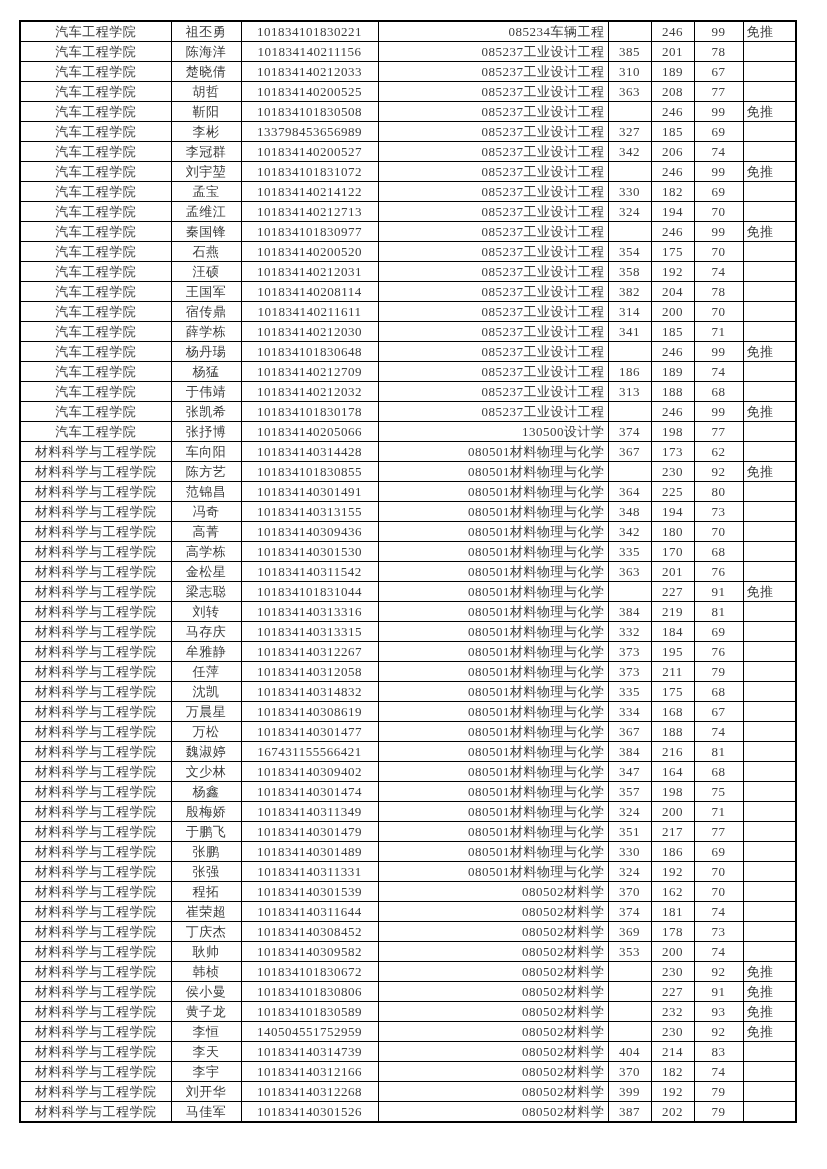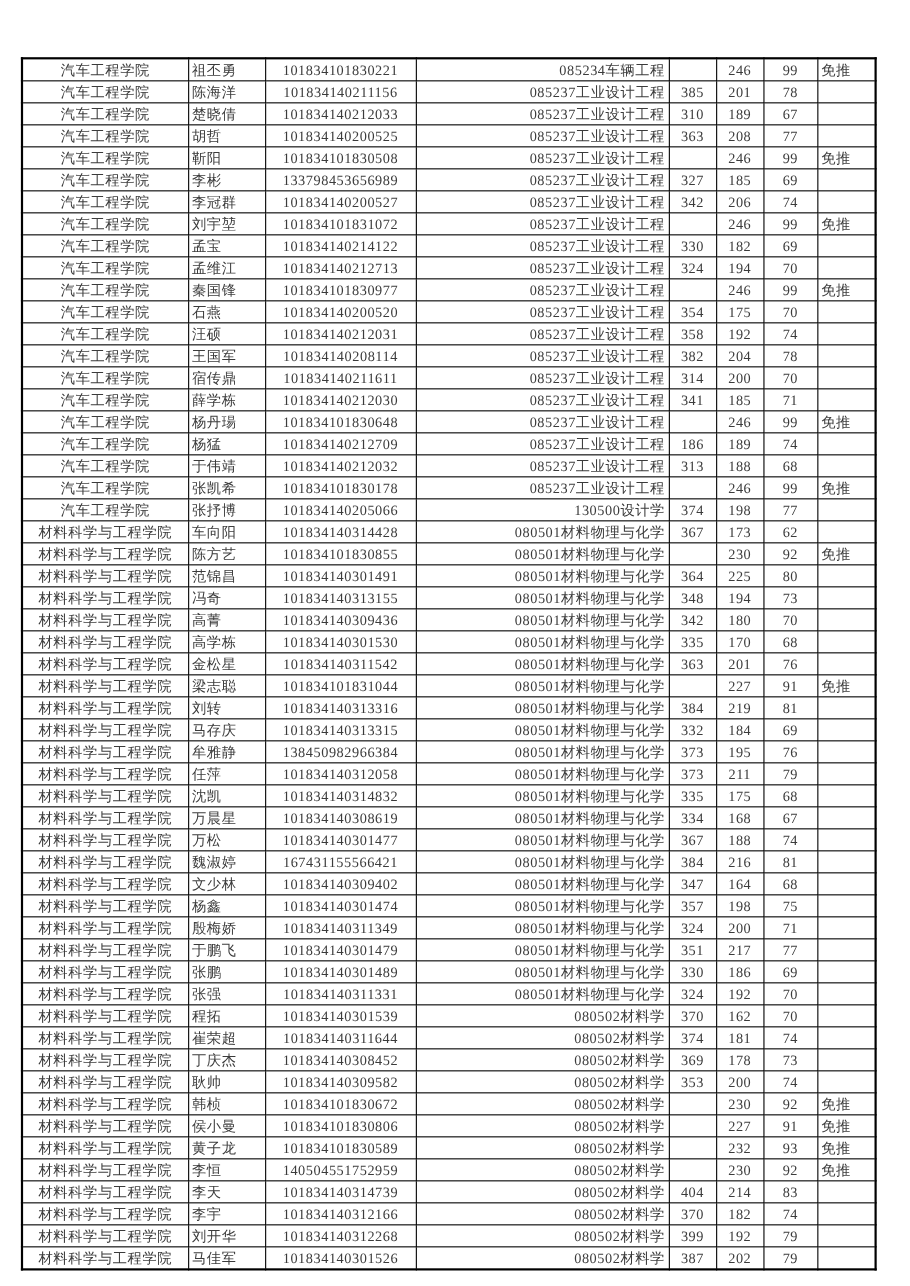--- a/index.html
+++ b/index.html
@@ -18,35 +18,34 @@
     background: #ffffff;
   }
   table.grid {
     position: absolute;
     left: 19px;
     top: 20px;
     border-collapse: collapse;
     table-layout: fixed;
     width: 776px;
     border: 2px solid #000000;
-    margin-top: 32px;
   }
   table.grid td {
     border: 1px solid #000000;
     height: 19px;
     padding: 0 3px;
     font-size: 13px;
     color: #3b3b3b;
     letter-spacing: 0.5px;
     white-space: nowrap;
     overflow: hidden;
     line-height: 19px;
   }
   td.c-college { text-align: center; }
-  td.c-name    { }
+  td.c-name    { text-align: center; }
   td.c-id      { text-align: center; letter-spacing: 0; font-size: 13px; }
   td.c-major   { text-align: right; }
   td.c-s1, td.c-s2, td.c-s3 { text-align: center; letter-spacing: 0; }
   td.c-note    { text-align: left; }
 </style>
 </head>
 <body>
 
 <div class="sheet">
   <table class="grid">
@@ -367,21 +366,21 @@
           <td class="c-id">101834140313315</td>
           <td class="c-major">080501材料物理与化学</td>
           <td class="c-s1">332</td>
           <td class="c-s2">184</td>
           <td class="c-s3">69</td>
           <td class="c-note"></td>
         </tr>
         <tr>
           <td class="c-college">材料科学与工程学院</td>
           <td class="c-name">牟雅静</td>
-          <td class="c-id">138450982966384</td>
+          <td class="c-id">101834140312267</td>
           <td class="c-major">080501材料物理与化学</td>
           <td class="c-s1">373</td>
           <td class="c-s2">195</td>
           <td class="c-s3">76</td>
           <td class="c-note"></td>
         </tr>
         <tr>
           <td class="c-college">材料科学与工程学院</td>
           <td class="c-name">任萍</td>
           <td class="c-id">101834140312058</td>

